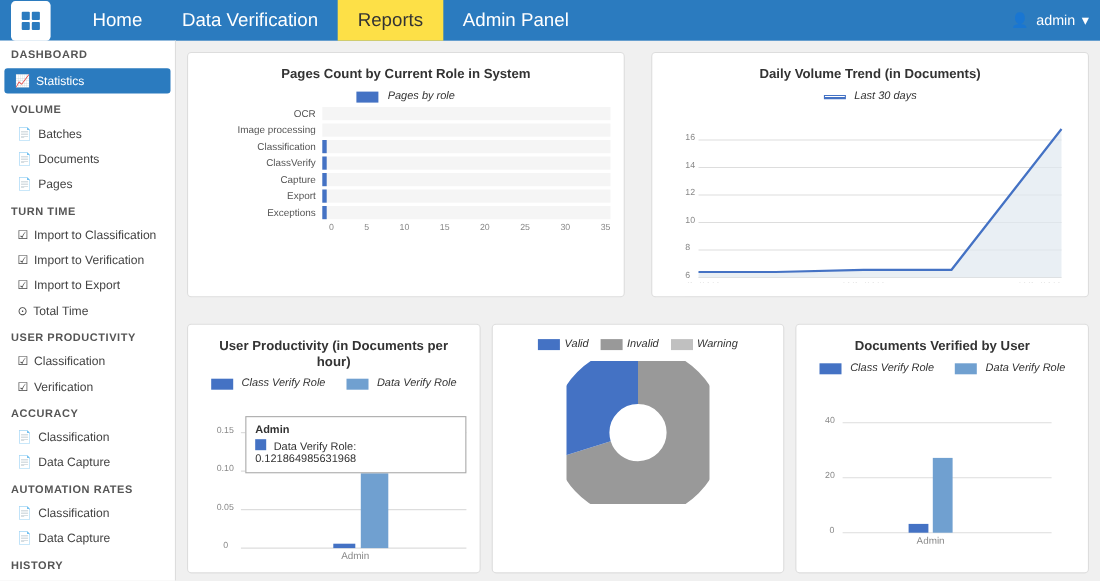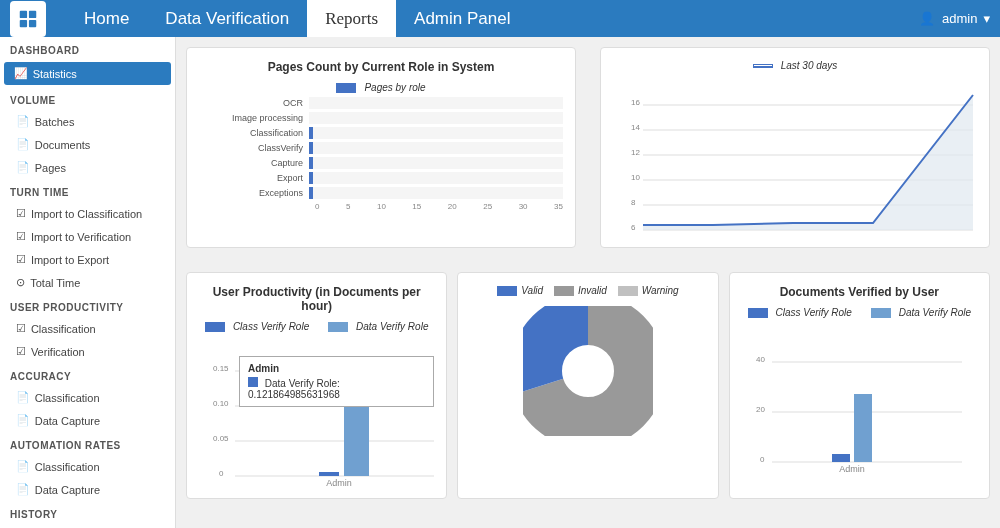--- a/index.html
+++ b/index.html
@@ -24,34 +24,34 @@
     .navbar-links { display: flex; align-items: center; gap: 0; flex: 1; }
     .nav-link {
       color: white;
       text-decoration: none;
       padding: 0 18px;
       height: 37px;
       display: flex; align-items: center;
       font-size: 17px;
       cursor: pointer;
     }
-    .nav-link.active { background: #ffffff; color: #333; font-family: Liberation Serif, serif; }
+    .nav-link.active { background: #fde047; color: #333; }
     .navbar-user {
       color: white;
       display: flex; align-items: center; gap: 6px;
       font-size: 13px;
       cursor: pointer;
     }
 
     
     .layout { display: flex; height: calc(528px - 37px); }
 
     
     .sidebar {
-      width: 176px;
+      width: 160px;
       background: white;
       border-right: 1px solid #ddd;
       overflow-y: auto;
       flex-shrink: 0;
     }
     .sidebar-section-title {
       font-size: 10px;
       font-weight: bold;
       color: #555;
       padding: 8px 10px 4px;
@@ -298,20 +298,21 @@
           <span>10</span>
           <span>15</span>
           <span>20</span>
           <span>25</span>
           <span>30</span>
           <span>35</span>
         </div>
     </div>
 
     <div class="chart-card">
+      <div class="chart-title">Daily Volume Trend (in Documents)</div>
       <div class="legend">
         <span class="legend-box" style="background:#4472c4;border:1px solid #4472c4;background:white;border-bottom:2px solid #4472c4;height:4px"></span>
         <span>Last 30 days</span>
       </div>
       <div style="position:relative; height:160px; margin-top:4px;">
         <svg width="100%" height="160" id="daily-svg">
 
           <text x="18" y="155" font-size="8" fill="#888">6</text>
           <text x="18" y="130" font-size="8" fill="#888">8</text>
           <text x="18" y="105" font-size="8" fill="#888">10</text>

